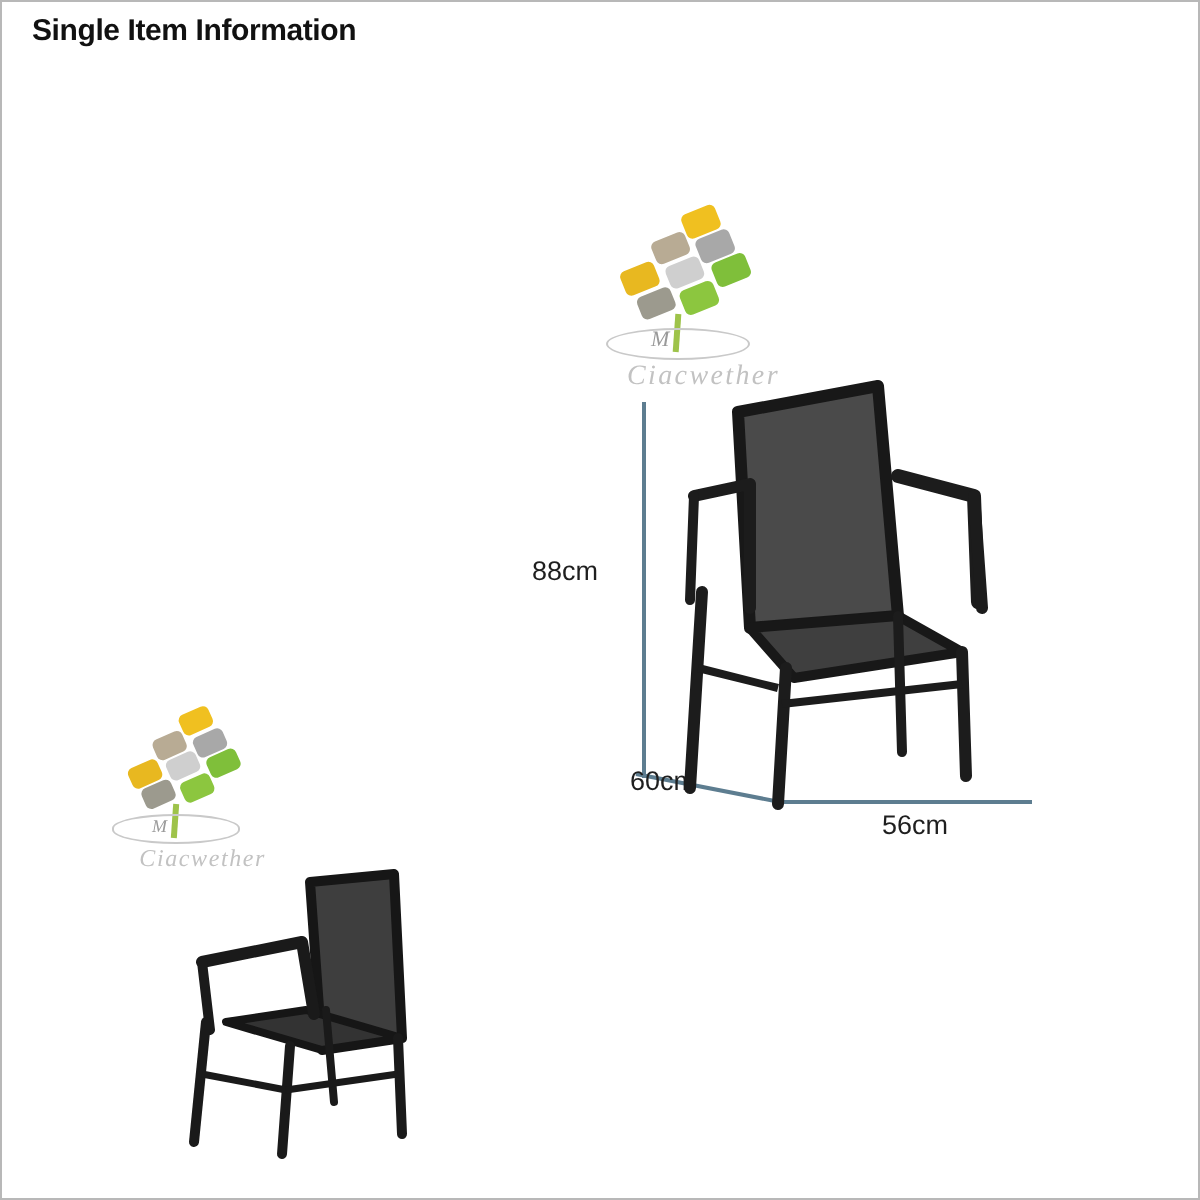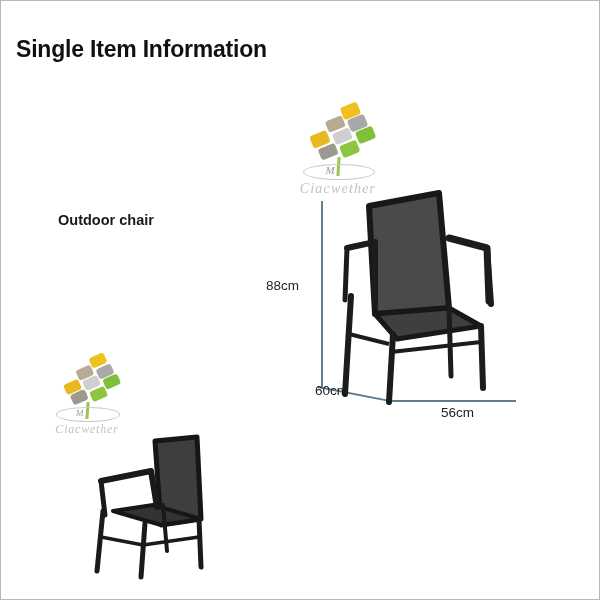--- a/index.html
+++ b/index.html
@@ -17,26 +17,25 @@
     overflow: hidden;
     font-family: "Liberation Sans", sans-serif;
   }
 
   
   .header {
     position: absolute;
     left: 15px;
     top: 6px;
     width: 260px;
-    font-size: 23px;
+    font-size: 15px;
     font-weight: bold;
     line-height: 1.22;
     color: #111111;
     letter-spacing: -0.2px;
-    margin-top: 28px;
   }
 
   
   .product-name {
     position: absolute;
     left: 57px;
     top: 211px;
     font-size: 14.5px;
     font-weight: bold;
     color: #1a1a1a;
@@ -131,21 +130,21 @@
     font-style: italic;
     font-family: "Liberation Serif", serif;
     color: #9a9a9a;
   }
   .wm-small .wm-mark { font-size: 9px; }
   .wm-brand {
     position: absolute;
     left: 0;
     bottom: 0;
     width: 100%;
-    text-align: center;
+    text-align: right;
     font-family: "Liberation Serif", serif;
     font-style: italic;
     font-size: 14px;
     letter-spacing: 1.2px;
     color: #c2c2c2;
     white-space: nowrap;
   }
   .wm-small .wm-brand { font-size: 12px; letter-spacing: 0.8px; }
 
   
@@ -153,21 +152,20 @@
   .chair-main  { left: 330px; top: 175px; width: 200px; height: 230px; }
   .chair-small { left: 78px;  top: 418px; width: 150px; height: 165px; }
 </style>
 </head>
 <body>
 
 <div class="page">
 
   <div class="header">Single Item Information</div>
 
-  <div class="product-name">Outdoor chair</div>
 
   <div class="dim-line dim-v"></div>
   <div class="dim-line dim-diag"></div>
   <div class="dim-line dim-h"></div>
 
   <div class="dim-label label-88">88cm</div>
   <div class="dim-label label-60">60cm</div>
   <div class="dim-label label-56">56cm</div>
 
   <div class="watermark wm-main">

